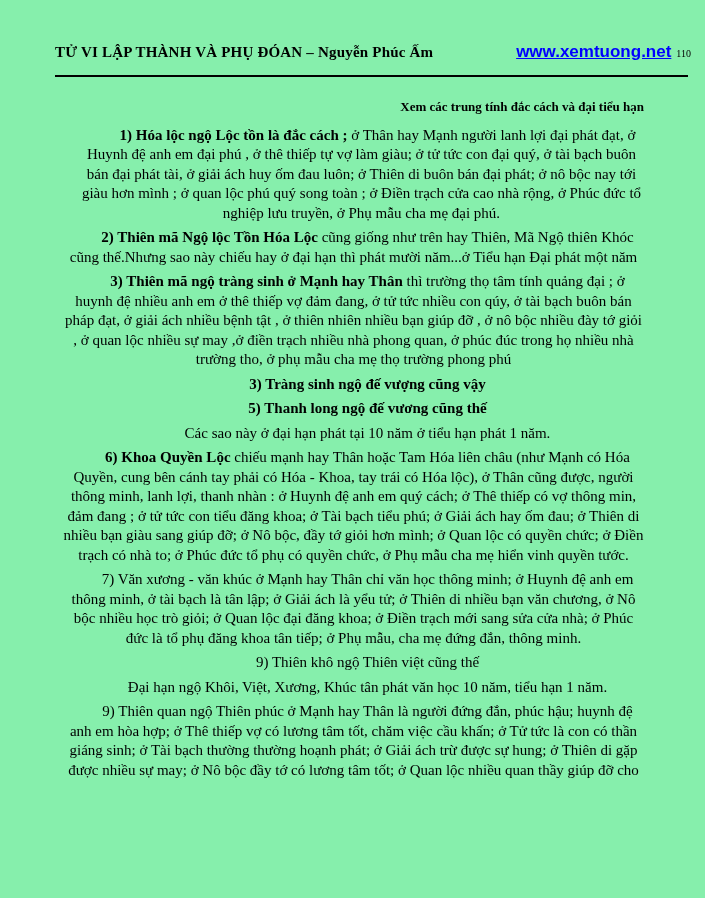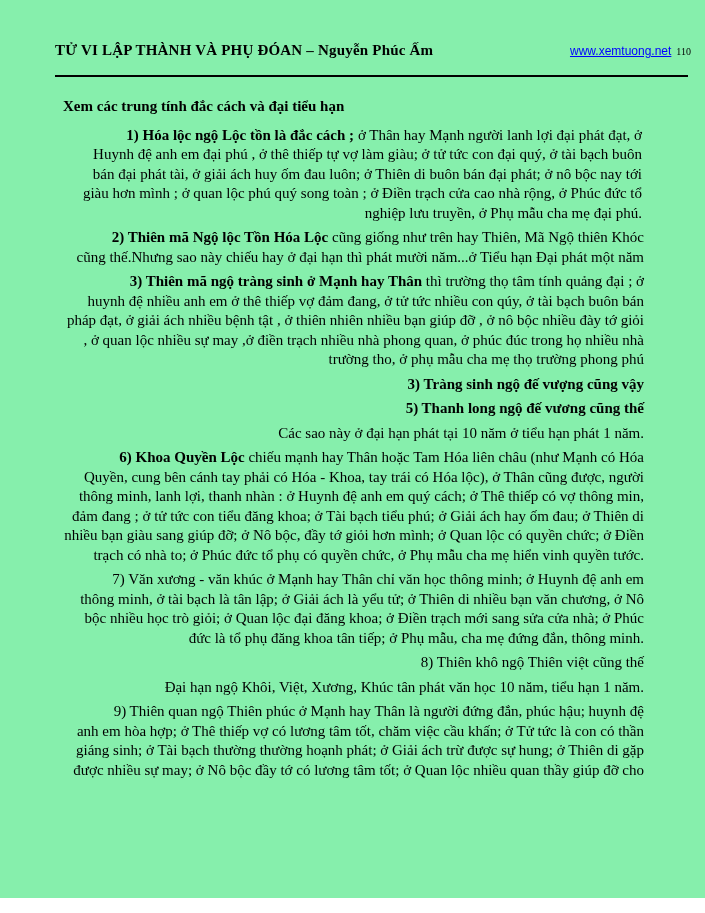--- a/index.html
+++ b/index.html
@@ -32,22 +32,22 @@
     font-size: 15px;
     letter-spacing: 0.2px;
   }
   .header-right {
     display: flex;
     align-items: baseline;
     gap: 5px;
   }
   .header-link {
     font-family: "Liberation Sans", sans-serif;
-    font-weight: normal;
-    font-size: 12px;
+    font-weight: bold;
+    font-size: 17px;
     color: #0000ff;
     text-decoration: underline;
     cursor: pointer;
     margin-left: 47px;
   }
   .header-page-number {
     font-size: 10px;
     color: #000000;
   }
   .header-rule {
@@ -61,28 +61,28 @@
   .content {
     position: absolute;
     top: 97px;
     left: 63px;
     width: 581px;
     font-size: 15px;
     line-height: 19.5px;
   }
   .page-heading {
     font-weight: bold;
-    font-size: 15px;
-    text-align: left;
+    font-size: 13px;
+    text-align: right;
     margin: 0 0 9px 0;
   }
   .content p {
     margin: 0 0 5px 0;
     text-indent: 28px;
-    text-align: right;
+    text-align: center;
   }
   .content p.block-indent {
     margin-left: 18px;
     margin-right: 2px;
     text-indent: 32px;
   }
   .paragraph-lead {
     font-weight: bold;
   }
 </style>
@@ -114,21 +114,21 @@
 
   <p><span class="paragraph-lead">5) Thanh long ngộ đế vương cũng thế</span><span></span></p>
 
   <p><span class="paragraph-lead"></span><span>Các sao này ở đại hạn phát tại 10 năm ở tiểu hạn phát 1 năm.</span></p>
 
   <p><span class="paragraph-lead">6) Khoa Quyền Lộc </span><span>chiếu mạnh hay Thân hoặc Tam Hóa liên châu (như Mạnh có Hóa Quyền, cung bên cánh tay phải có Hóa - Khoa, tay trái có Hóa lộc), ở Thân cũng được, người thông minh, lanh lợi, thanh nhàn : ở Huynh đệ anh em quý cách; ở Thê thiếp có vợ thông min, đảm đang ; ở tử tức con tiểu đăng khoa; ở Tài bạch tiểu phú; ở Giải ách hay ốm đau; ở Thiên di nhiều bạn giàu sang giúp đỡ; ở Nô bộc, đầy tớ giỏi hơn mình; ở Quan lộc có quyền chức; ở Điền trạch có nhà to; ở Phúc đức tổ phụ có quyền chức, ở Phụ mẫu cha mẹ hiển vinh quyền tước.</span></p>
 
 
   <p><span class="paragraph-lead"></span><span>7) Văn xương - văn khúc  ở Mạnh hay Thân chỉ văn học thông minh; ở Huynh đệ anh em thông minh, ở tài bạch là tân lập; ở Giải ách là yểu tử; ở Thiên di nhiều bạn văn chương, ở Nô bộc nhiều học trò giỏi; ở Quan lộc đại đăng khoa; ở Điền trạch mới sang sửa cửa nhà; ở Phúc đức là tổ phụ đăng khoa tân tiếp; ở Phụ mẫu, cha mẹ đứng  đắn, thông minh.</span></p>
 
-  <p><span class="paragraph-lead"></span><span>8) Thiên khô ngộ Thiên việt cũng thế</span></p>
+  <p><span class="paragraph-lead"></span><span>9) Thiên khô ngộ Thiên việt cũng thế</span></p>
 
   <p><span class="paragraph-lead"></span><span>Đại hạn ngộ Khôi, Việt, Xương, Khúc tân phát văn học 10 năm, tiểu hạn 1 năm.</span></p>
 
   <p><span class="paragraph-lead"></span><span>9) Thiên quan ngộ Thiên phúc ở Mạnh hay Thân là người đứng đắn, phúc hậu; huynh đệ anh em hòa hợp; ở Thê thiếp vợ có lương tâm tốt, chăm việc cầu khấn; ở Tử tức là con có thần giáng sinh; ở Tài bạch thường thường hoạnh phát; ở Giải ách trừ được sự hung; ở Thiên di gặp được nhiều sự may; ở Nô bộc đầy tớ có lương tâm tốt; ở Quan lộc nhiều quan thầy giúp đỡ cho</span></p>
 </div>
   </div>
 
 </div>
 
 </body></html>

